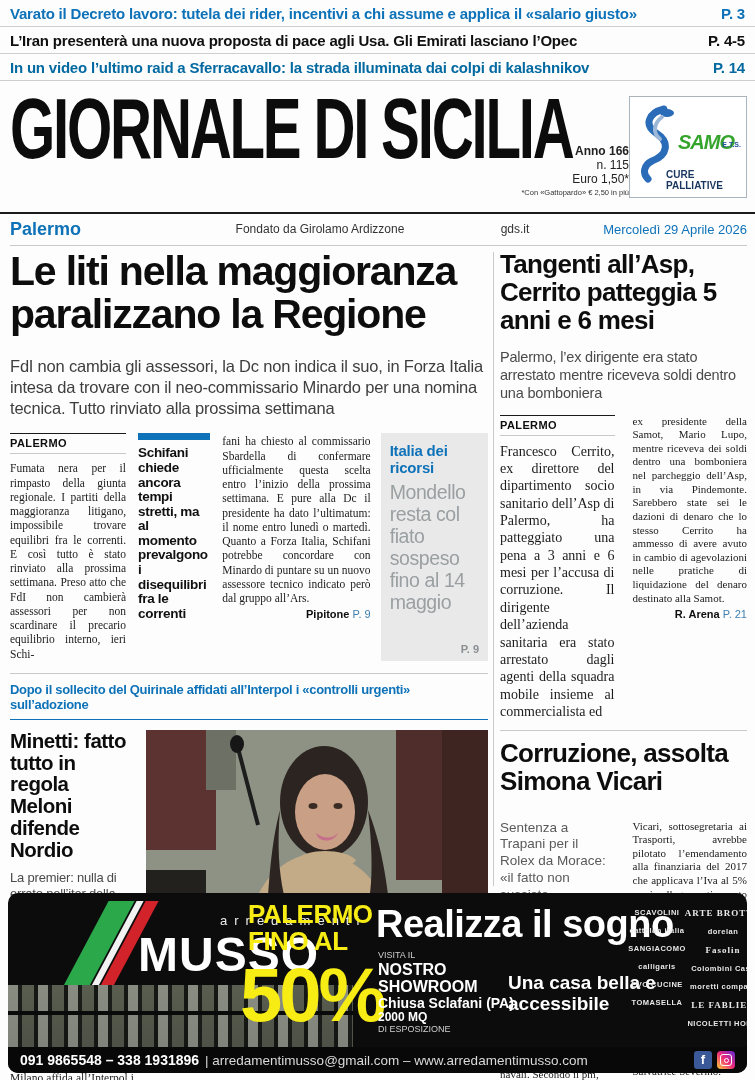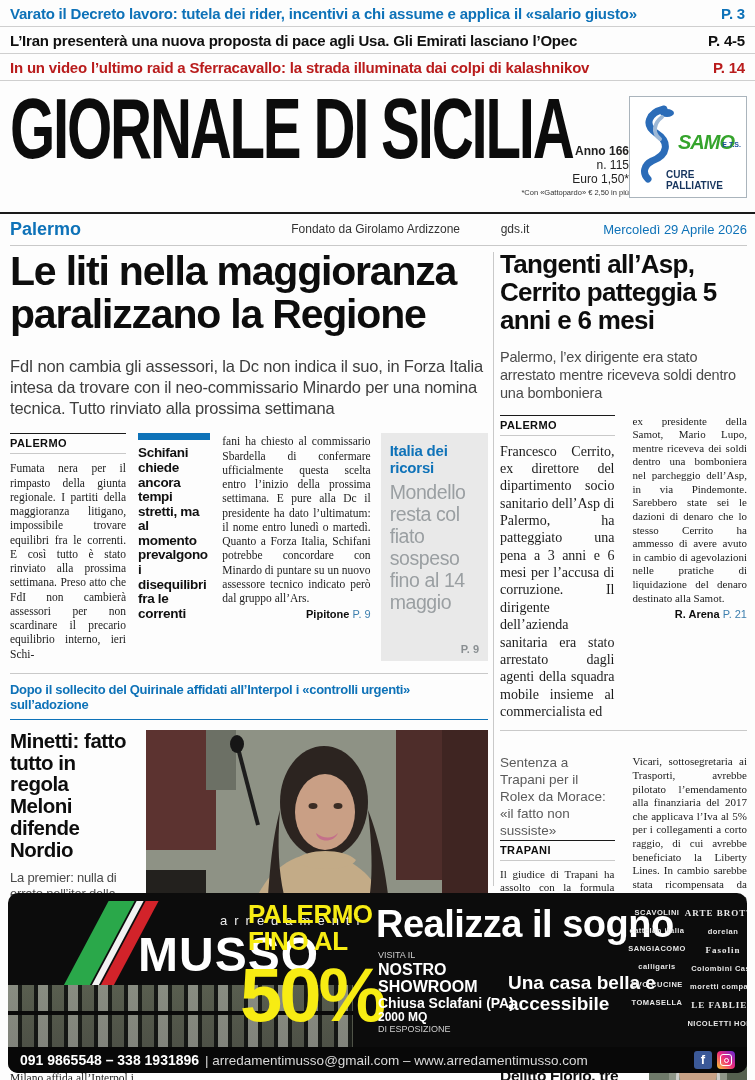--- a/index.html
+++ b/index.html
@@ -9,21 +9,21 @@
     position:relative; width:755px; height:1080px; background:#fdfdfd;
     margin:0 auto; overflow:hidden; color:#111;
   }
   
   .topbar { position:absolute; top:0; left:0; right:0; }
   .toprow { display:flex; justify-content:space-between; align-items:center;
             padding:5px 10px 4px 10px; font-weight:bold; font-size:15px; letter-spacing:-0.2px; }
   .toprow .pg { margin-left:14px; white-space:nowrap; }
   .toprow.blue, .toprow.blue .pg { color:#0e72b8; }
   .toprow.black, .toprow.black .pg { color:#101010; }
-  .toprow.gray, .toprow.gray .pg { color:#b91c1c; }
+  .toprow.gray, .toprow.gray .pg { color:#0369a1; }
   .topsep { height:1px; background:#cfcfcf; margin:0 0; }
   
   .masthead { position:absolute; top:88px; left:10px; right:8px; height:122px; }
   .mast-title { position:absolute; left:0; top:-8px; font-size:104px; font-weight:bold;
     color:#0c0c0c; letter-spacing:-4px; white-space:nowrap;
     transform:scale(0.56,0.82); transform-origin:left top; }
   .samo { position:absolute; right:0; top:8px; width:118px; height:102px; background:#fff;
     border:1px solid #aab4bc; padding:4px; }
   .samo svg { position:absolute; left:4px; top:6px; }
   .samo-name { position:absolute; left:48px; top:34px; font-size:20px; font-weight:bold;
@@ -32,21 +32,21 @@
   .samo-tag { position:absolute; left:36px; top:72px; font-size:10px; font-weight:bold; color:#17355e; }
   .edition { position:absolute; right:118px; top:56px; text-align:right; color:#222; }
   .edition .e1 { font-weight:bold; font-size:12px; }
   .edition .e2, .edition .e3 { font-size:12px; }
   .edition .e4 { font-size:7.5px; color:#333; margin-top:2px; }
   
   .dateline-rule { position:absolute; top:212px; left:0; right:0; height:2px; background:#1a1a1a; }
   .dateline { position:absolute; top:214px; left:10px; right:8px; height:30px;
     display:flex; align-items:center; }
   .dl-city { color:#0e72b8; font-weight:bold; font-size:18px; width:170px; }
-  .dl-founded { font-size:12px; color:#333; width:280px; text-align:right; }
+  .dl-founded { font-size:12px; color:#333; width:280px; text-align:center; }
   .dl-site { font-size:12px; color:#333; width:110px; text-align:center; }
   .dl-date { flex:1; text-align:right; color:#0e72b8; font-size:13px; }
   .dateline-rule2 { position:absolute; top:245px; left:10px; right:8px; height:1px; background:#c9c9c9; }
   
   .main-left { position:absolute; top:250px; left:10px; width:478px; }
   .vdivider { position:absolute; top:252px; left:493px; width:1px; height:634px; background:#c9c9c9; }
   .main-right { position:absolute; top:250px; left:500px; width:247px; }
   .lead-headline { font-size:41px; font-weight:bold; letter-spacing:-1.2px; line-height:1.05; color:#0d0d0d; }
   .lead-standfirst { margin-top:20px; font-size:16.5px; line-height:1.28; color:#3e3e3e; letter-spacing:-0.2px; }
   .lead-cols { display:flex; margin-top:14px; }
@@ -269,20 +269,21 @@
       <div class="r-col">
         <div class="serif" style="font-size:11px;">ex presidente della Samot, Mario Lupo, mentre riceveva dei soldi dentro una bomboniera nel parcheggio dell’Asp, in via Pindemonte. Sarebbero state sei le dazioni di denaro che lo stesso Cerrito ha ammesso di avere avuto in cambio di agevolazioni nelle pratiche di liquidazione del denaro destinato alla Samot.</div>
         <div class="byline">
           <b>R. Arena</b>
           <span class="pg">P. 21</span>
         </div>
       </div>
     </div>
     <div class="r-rule"></div>
 
+    <div class="r-headline" style="margin-top:8px;">Corruzione, assolta Simona Vicari</div>
     <div class="r-cols">
       <div class="r-col">
         <div class="vic-standfirst">Sentenza a Trapani per il Rolex da Morace: «il fatto non sussiste»</div>
         <div class="kicker">TRAPANI</div>
         <div class="serif" style="font-size:11px;">Il giudice di Trapani ha assolto con la formula «perché il fatto non sussiste» l’ex senatrice Simona Vicari, accusata dalla Procura di corruzione nell’ambito dell’inchiesta Mare Monstrum sui contributi pubblici ai collegamenti navali. Secondo il pm,</div>
       </div>
       <div class="r-col">
         <div class="serif" style="font-size:11px; margin-top:12px;">Vicari, sottosegretaria ai Trasporti, avrebbe pilotato l’emendamento alla finanziaria del 2017 che applicava l’Iva al 5% per i collegamenti a corto raggio, di cui avrebbe beneficiato la Liberty Lines. In cambio sarebbe stata ricompensata da Ettore Morace con un Rolex del valore di 5 mila euro. Vicari ha sempre respinto le accuse sostenendo che si trattava di un regalo natalizio. Condannata a 8 anni l’ex dirigente regionale Salvatrice Severino.</div>
         <div class="byline">
           <b>Spanò</b>

